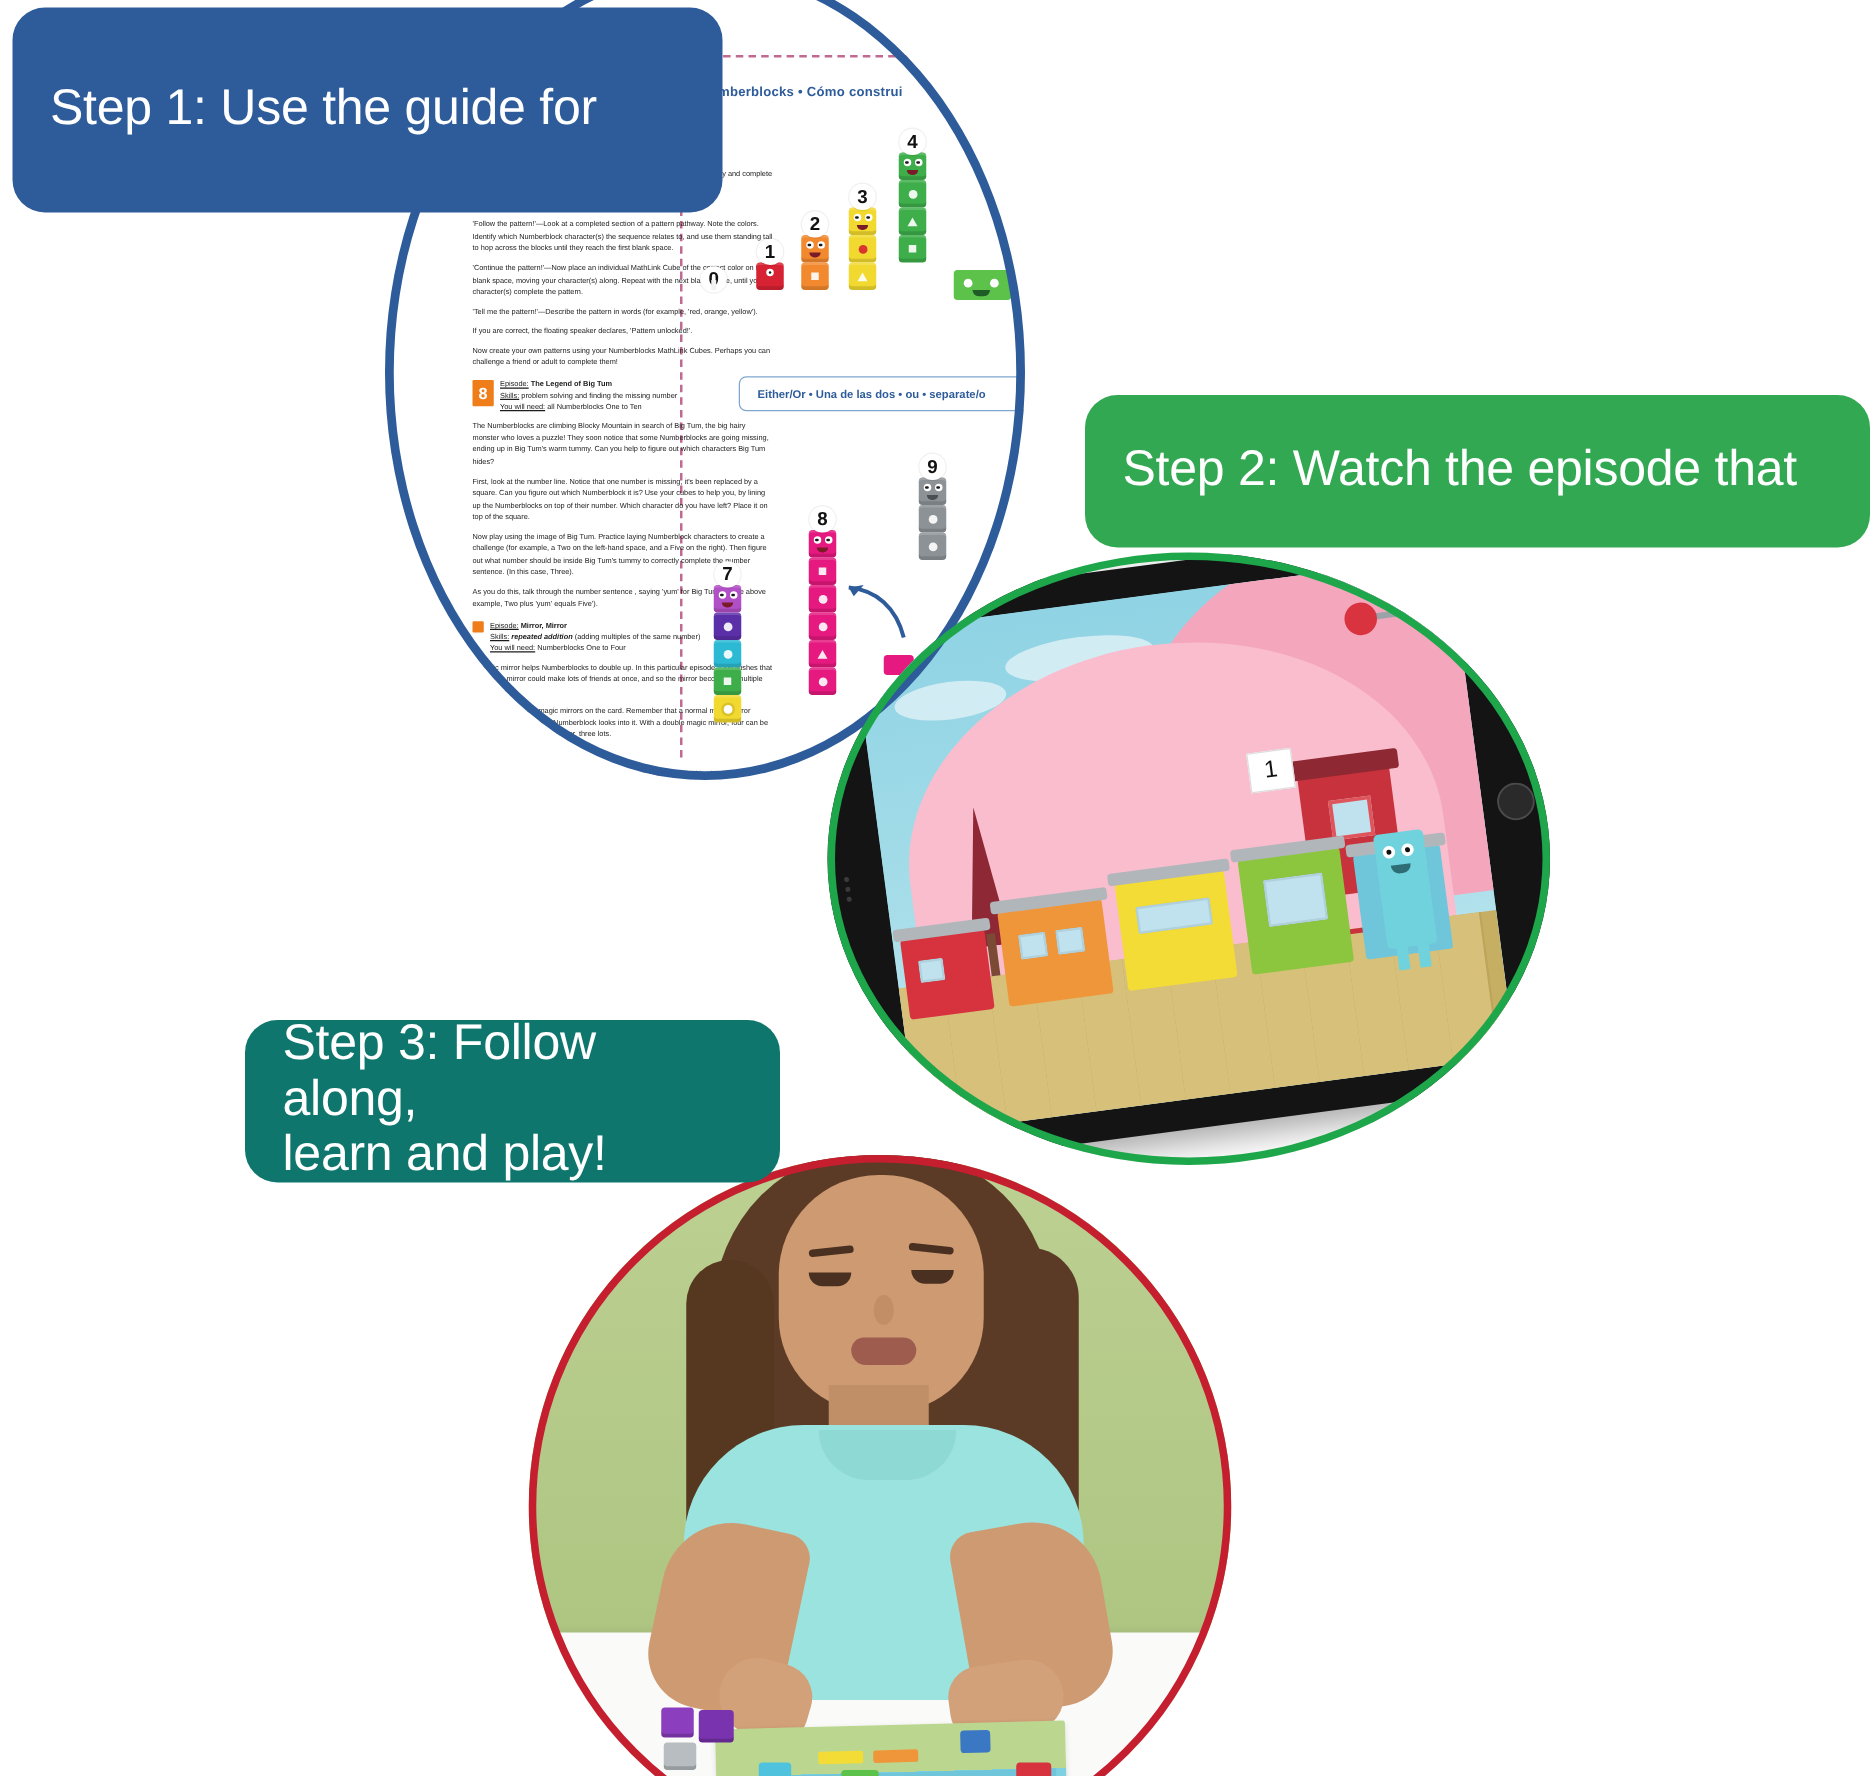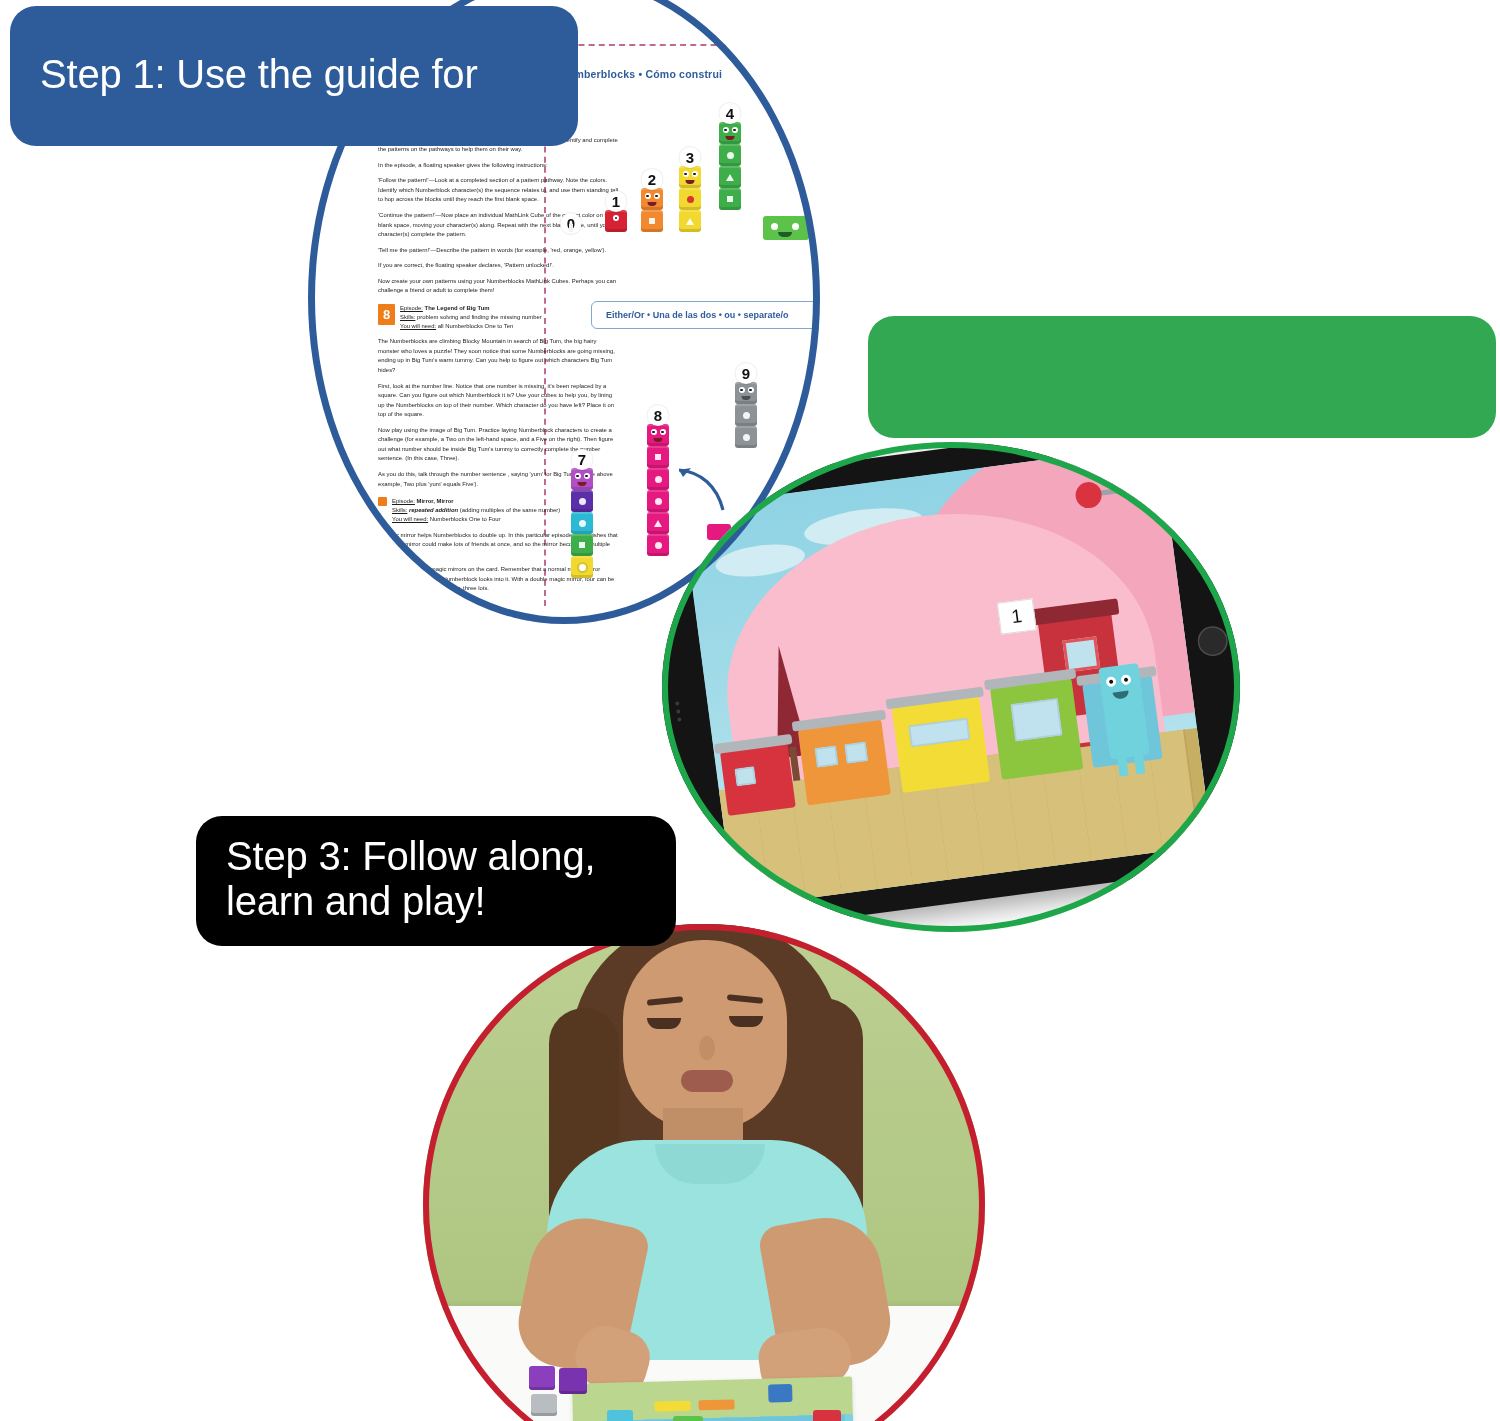--- a/index.html
+++ b/index.html
@@ -25,23 +25,23 @@
     position:absolute;border-radius:26px;
     color:#fff;box-sizing:border-box;
     display:flex;align-items:center;
     padding:18px 30px 22px 30px;
     line-height:1.12;
     font-size:40px;font-weight:400;
     letter-spacing:-0.2px;
     z-index:40;
   }
   .badge span{display:block;}
-  #badge1{background:#2E5C9A;left:10px;top:6px;width:568px;height:140px;}
+  #badge1{background:#2E5C9A;left:10px;top:6px;width:568px;height:164px;}
   #badge2{background:#33A852;left:868px;top:316px;width:628px;height:122px;}
-  #badge3{background:#000000;left:196px;top:816px;width:480px;height:130px;}
+  #badge3{background:#0f766e;left:196px;top:816px;width:428px;height:130px;justify-content:flex-end;}
 
   
   #c1{left:308px;top:-28px;width:512px;height:652px;background:#fff;}
   #c1ring{left:308px;top:-28px;width:512px;height:652px;border:7px solid #2E5C9A;z-index:30;}
 
   .doc{position:absolute;inset:0;background:#fff;}
   
   .doc-left{
     position:absolute;left:-80px;top:0;width:320px;height:100%;
     padding:0;
@@ -563,20 +563,21 @@
   <div class="circle-ring" id="c3ring"></div>
 
   <div class="badge" id="badge1">
     <div>
       <span>Step 1: Use the guide for</span>
     </div>
   </div>
 
   <div class="badge" id="badge2">
     <div>
+      <span>Step 2: Watch the episode that</span>
     </div>
   </div>
 
   <div class="badge" id="badge3">
     <div>
       <span>Step 3: Follow along,</span>
       <span>learn and play!</span>
     </div>
   </div>
 

